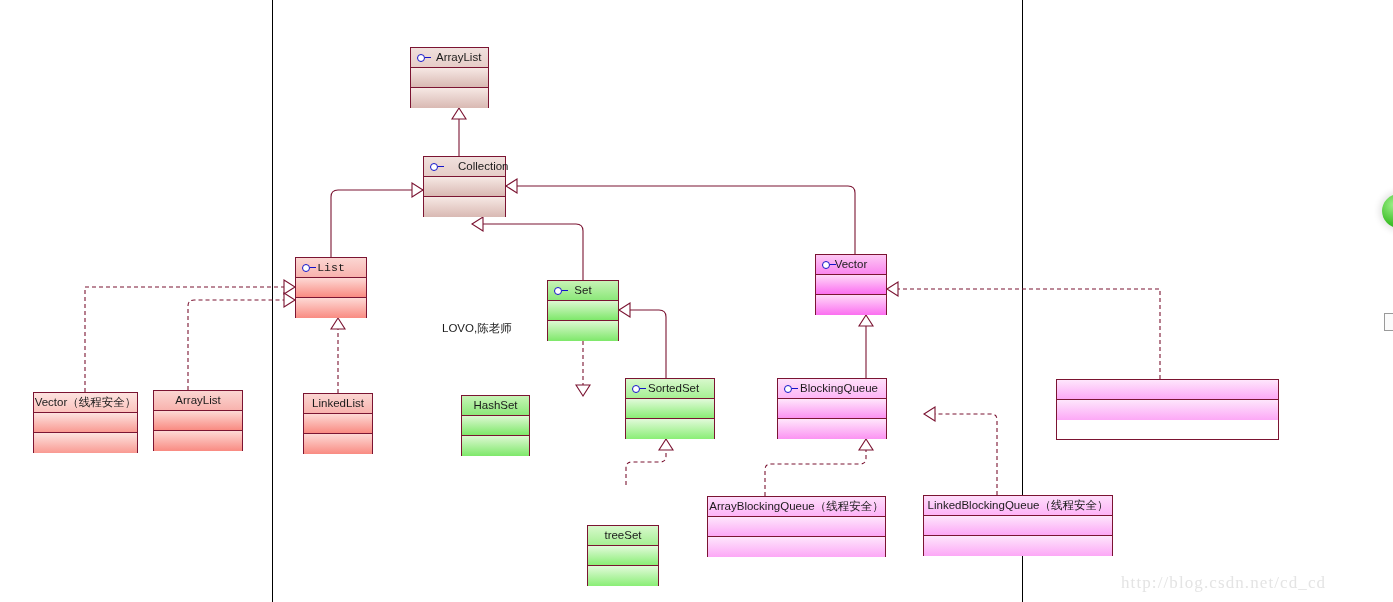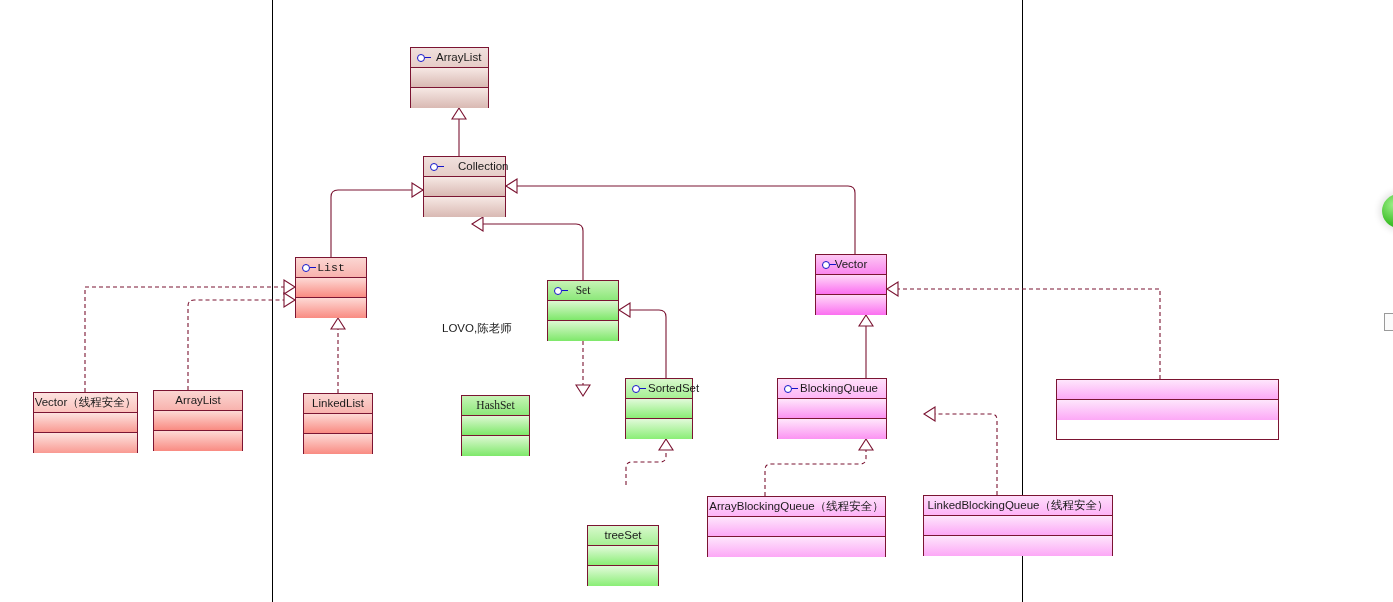--- a/index.html
+++ b/index.html
@@ -85,21 +85,21 @@
   
   .t-brown .title      { background: linear-gradient(to bottom,#f0e0dd,#e6cdc8); }
   .t-brown .compartment{ background: linear-gradient(to bottom,#f6e8e4,#d9b9b3); }
 
   .t-red .title        { background: linear-gradient(to bottom,#fbd6d2,#f8b3ae); }
   .t-red .compartment  { background: linear-gradient(to bottom,#fdd9d5,#f98b82); }
 
   .t-redl .title       { background: linear-gradient(to bottom,#fde3e0,#fbc3bd); }
   .t-redl .compartment { background: linear-gradient(to bottom,#fde3e0,#f99a92); }
 
-  .t-green .title      { background: linear-gradient(to bottom,#c7f3b6,#8ce87a); font-family: Liberation Serif, serif; }
+  .t-green .title      { background: linear-gradient(to bottom,#c7f3b6,#8ce87a); }
   .t-green .compartment{ background: linear-gradient(to bottom,#ddf8d2,#7ee86a); }
 
   .t-greenl .title     { background: linear-gradient(to bottom,#d8f8cc,#a6f094); }
   .t-greenl .compartment{ background: linear-gradient(to bottom,#e2fada,#8aee76); }
 
   .t-magenta .title    { background: linear-gradient(to bottom,#fdc8f4,#fa86ee); }
   .t-magenta .compartment{ background: linear-gradient(to bottom,#ffd9f8,#fb6ff0); }
 
   .t-magental .title   { background: linear-gradient(to bottom,#fee0fa,#fdb6f6); }
   .t-magental .compartment{ background: linear-gradient(to bottom,#ffe7fb,#fb93f2); }
@@ -261,21 +261,21 @@
       <div class="node t-red" style="left: 303px; top: 393px; width: 70px; height: 61px;">
         <div class="title"><span>LinkedList</span></div>
         <div class="compartment"></div>
         <div class="compartment last"></div>
       </div>
       <div class="node t-green" style="left: 461px; top: 395px; width: 69px; height: 61px;">
         <div class="title"><span>HashSet</span></div>
         <div class="compartment"></div>
         <div class="compartment last"></div>
       </div>
-      <div class="node t-greenl" style="left: 625px; top: 378px; width: 68px; height: 61px;">
+      <div class="node t-greenl" style="left: 625px; top: 378px; width: 90px; height: 61px;">
         <div class="title" style="text-align: left; padding-left: 22px;"><span class="iface">
             <span class="ring"></span>
             <span class="stem"></span>
           </span><span>SortedSet</span></div>
         <div class="compartment"></div>
         <div class="compartment last"></div>
       </div>
       <div class="node t-greenl" style="left: 587px; top: 485px; width: 72px; height: 61px; margin-top: 40px;">
         <div class="title"><span>treeSet</span></div>
         <div class="compartment"></div>
@@ -300,17 +300,18 @@
         <div class="compartment last"></div>
       </div>
       <div class="node t-pink" style="left: 1056px; top: 379px; width: 223px; height: 61px;">
         <div class="compartment"></div>
         <div class="compartment last"></div>
       </div>
     </div>
 
   <div class="free-label" style="left:442px; top:321px;">LOVO,陈老师</div>
 
+  <div class="watermark" style="left:1121px; top:573px;">http://blog.csdn.net/cd_cd</div>
 
   <div class="edge-orb" style="left:1382px; top:194px;"></div>
   <div class="edge-chip" style="left:1384px; top:313px;"></div>
 
 </div>
 
 </body></html>

